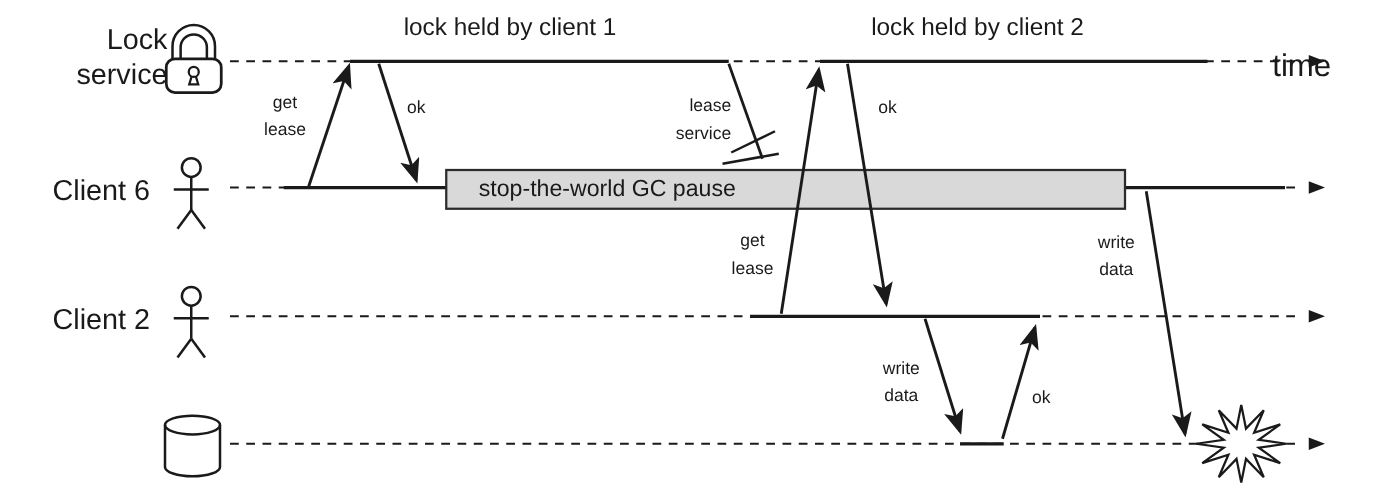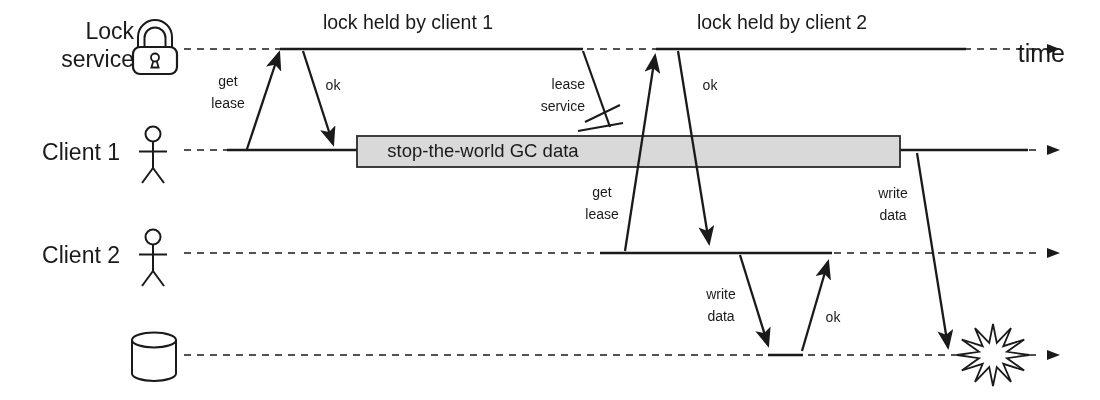--- a/index.html
+++ b/index.html
@@ -103,31 +103,31 @@
       <line class="s" x1="153" y1="271" x2="164" y2="286"></line>
     </g>
 
     <g stroke-width="2">
       <path class="s" d="M132,340 L132,373.5 A22,7.5 0 0 0 176,373.5 L176,340"></path>
       <ellipse class="s" cx="154" cy="340" rx="22" ry="7.5"></ellipse>
     </g>
   </svg>
 
   <div class="lbl lane-label" style="left:17px;top:17;width:117px;top:17px;">Lock service</div>
-  <div class="lbl lane-label" style="left:0;top:138px;width:120px;">Client 1</div>
+  <div class="lbl lane-label" style="left:0;top:138px;width:120px;">Client 6</div>
   <div class="lbl lane-label" style="left:0;top:241px;width:120px;">Client 2</div>
 
   <div class="lbl annot-top" style="left:258px;top:12px;width:300px;">lock held by client 1</div>
   <div class="lbl annot-top" style="left:632px;top:12px;width:300px;">lock held by client 2</div>
   <div class="lbl time-label" style="left:995px;top:5px;width:70px;">time</div>
 
   <div class="lbl small-c" style="left:203px;top:70px;width:50px;">get lease</div>
   <div class="lbl small-c" style="left:313px;top:74px;width:40px;">ok</div>
   <div class="lbl small-r" style="left:505px;top:73px;width:80px;">lease service</div>
   <div class="lbl small-c" style="left:577px;top:181px;width:50px;">get lease</div>
   <div class="lbl small-c" style="left:690px;top:74px;width:40px;">ok</div>
   <div class="lbl small-c" style="left:695px;top:283px;width:52px;">write data</div>
   <div class="lbl small-c" style="left:813px;top:306px;width:40px;">ok</div>
   <div class="lbl small-c" style="left:867px;top:182px;width:52px;">write data</div>
 
-  <div class="lbl gc-label" style="left:383px;top:140px;width:200px;">stop-the-world GC data</div>
+  <div class="lbl gc-label" style="left:383px;top:140px;width:200px;">stop-the-world GC pause</div>
 
 </div>
 
 </body></html>

